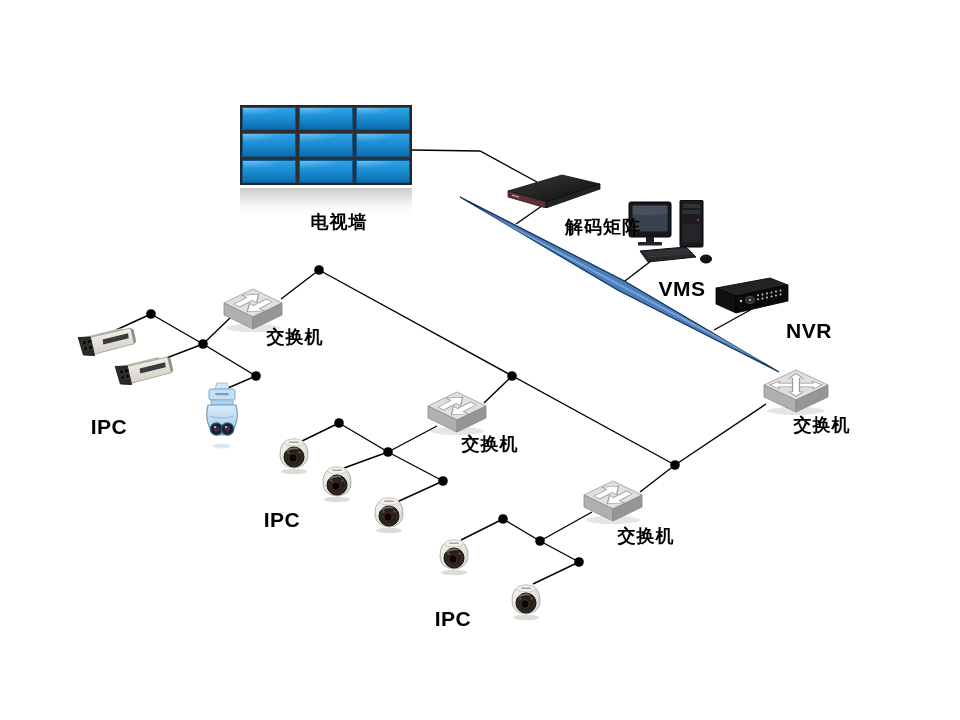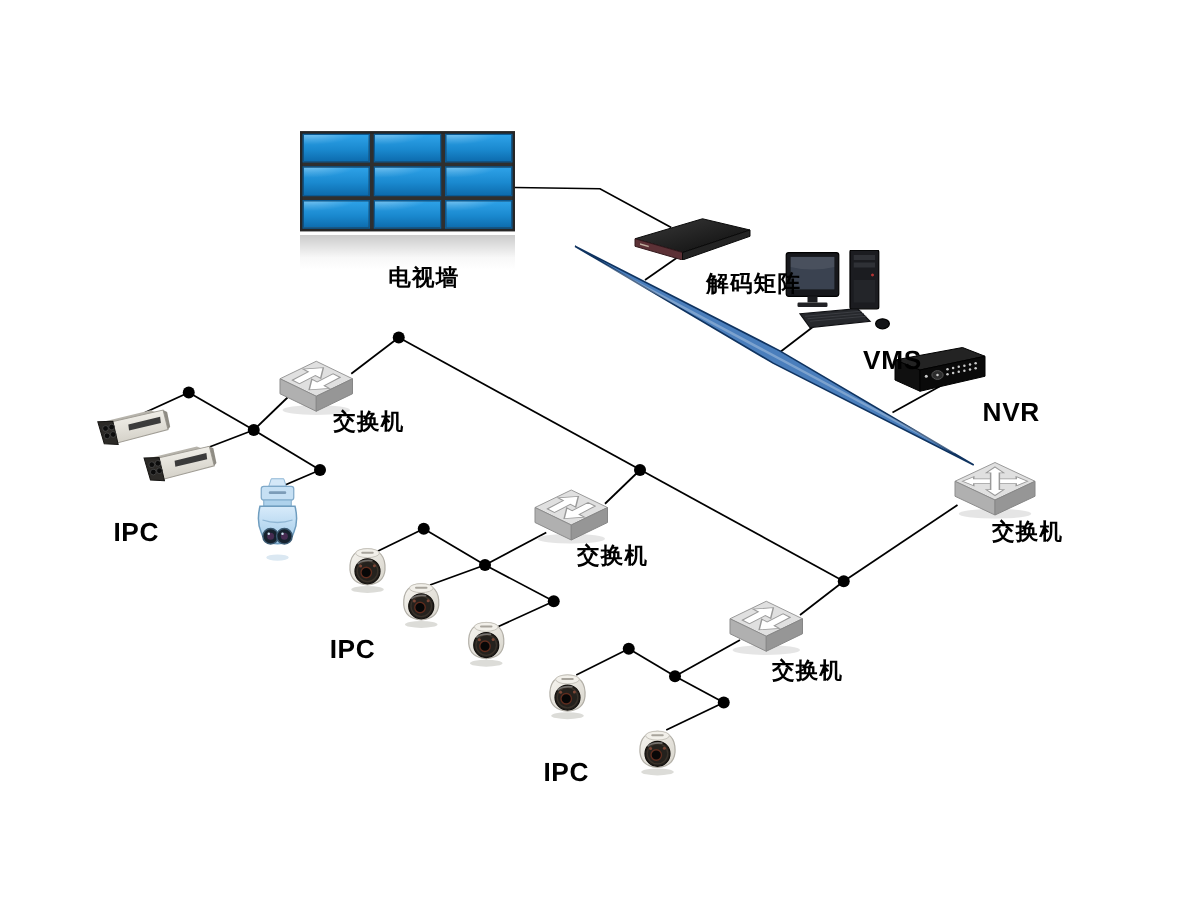--- a/index.html
+++ b/index.html
@@ -331,21 +331,21 @@
       <circle cx="18" cy="26" r="8.2" fill="none" stroke="#3a322a"></circle>
       <circle cx="17" cy="27" r="4.2" fill="#070707" stroke="#5e2c1e" stroke-width="1.1"></circle>
       <circle cx="23.5" cy="21.5" r="1.2" fill="#7c4636"></circle>
       <circle cx="12.5" cy="21.8" r="1.2" fill="#7c4636"></circle>
       <path d="M10,20 Q14,16.5 22,17.5" stroke="rgba(255,255,255,0.35)" stroke-width="1.5" fill="none"></path>
     </svg>
   </div>
 
   <div class="lbl zh" style="left:339px;top:213px;">电视墙</div>
   <div class="lbl zh" style="left:591px;top:218px;margin-left:12px;">解码矩阵</div>
-  <div class="lbl en" style="left:714px;top:278px;text-align:right;">VMS</div>
+  <div class="lbl en" style="left:682px;top:278px;text-align:right;">VMS</div>
   <div class="lbl en" style="left:809px;top:320px;">NVR</div>
   <div class="lbl zh" style="left:295px;top:328px;">交换机</div>
   <div class="lbl zh" style="left:490px;top:435px;">交换机</div>
   <div class="lbl zh" style="left:646px;top:527px;">交换机</div>
   <div class="lbl zh" style="left:822px;top:416px;">交换机</div>
   <div class="lbl en" style="left:109px;top:416px;">IPC</div>
   <div class="lbl en" style="left:282px;top:509px;">IPC</div>
   <div class="lbl en" style="left:453px;top:608px;">IPC</div>
 
 </div>

